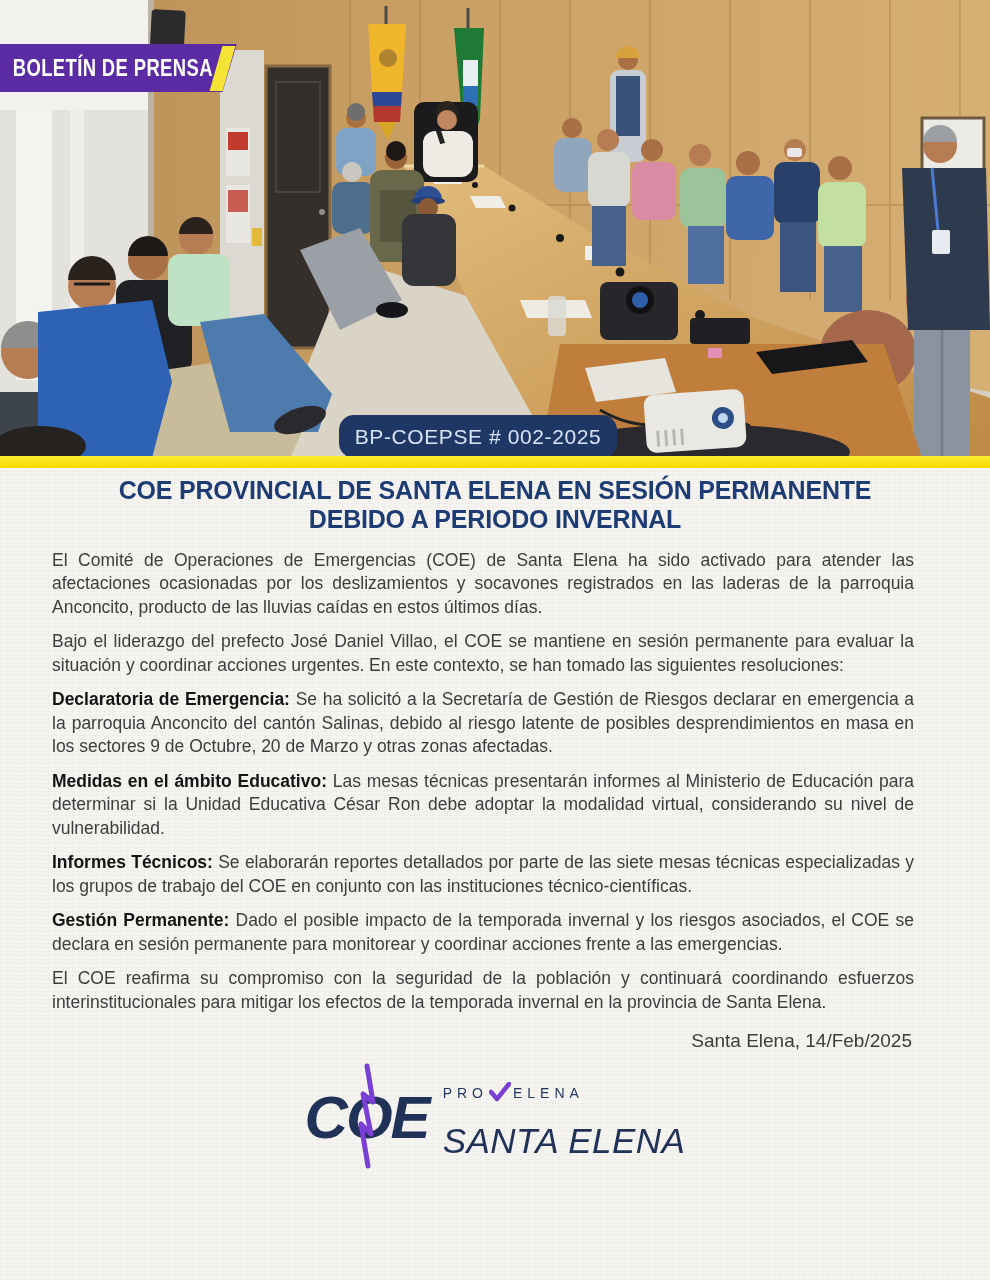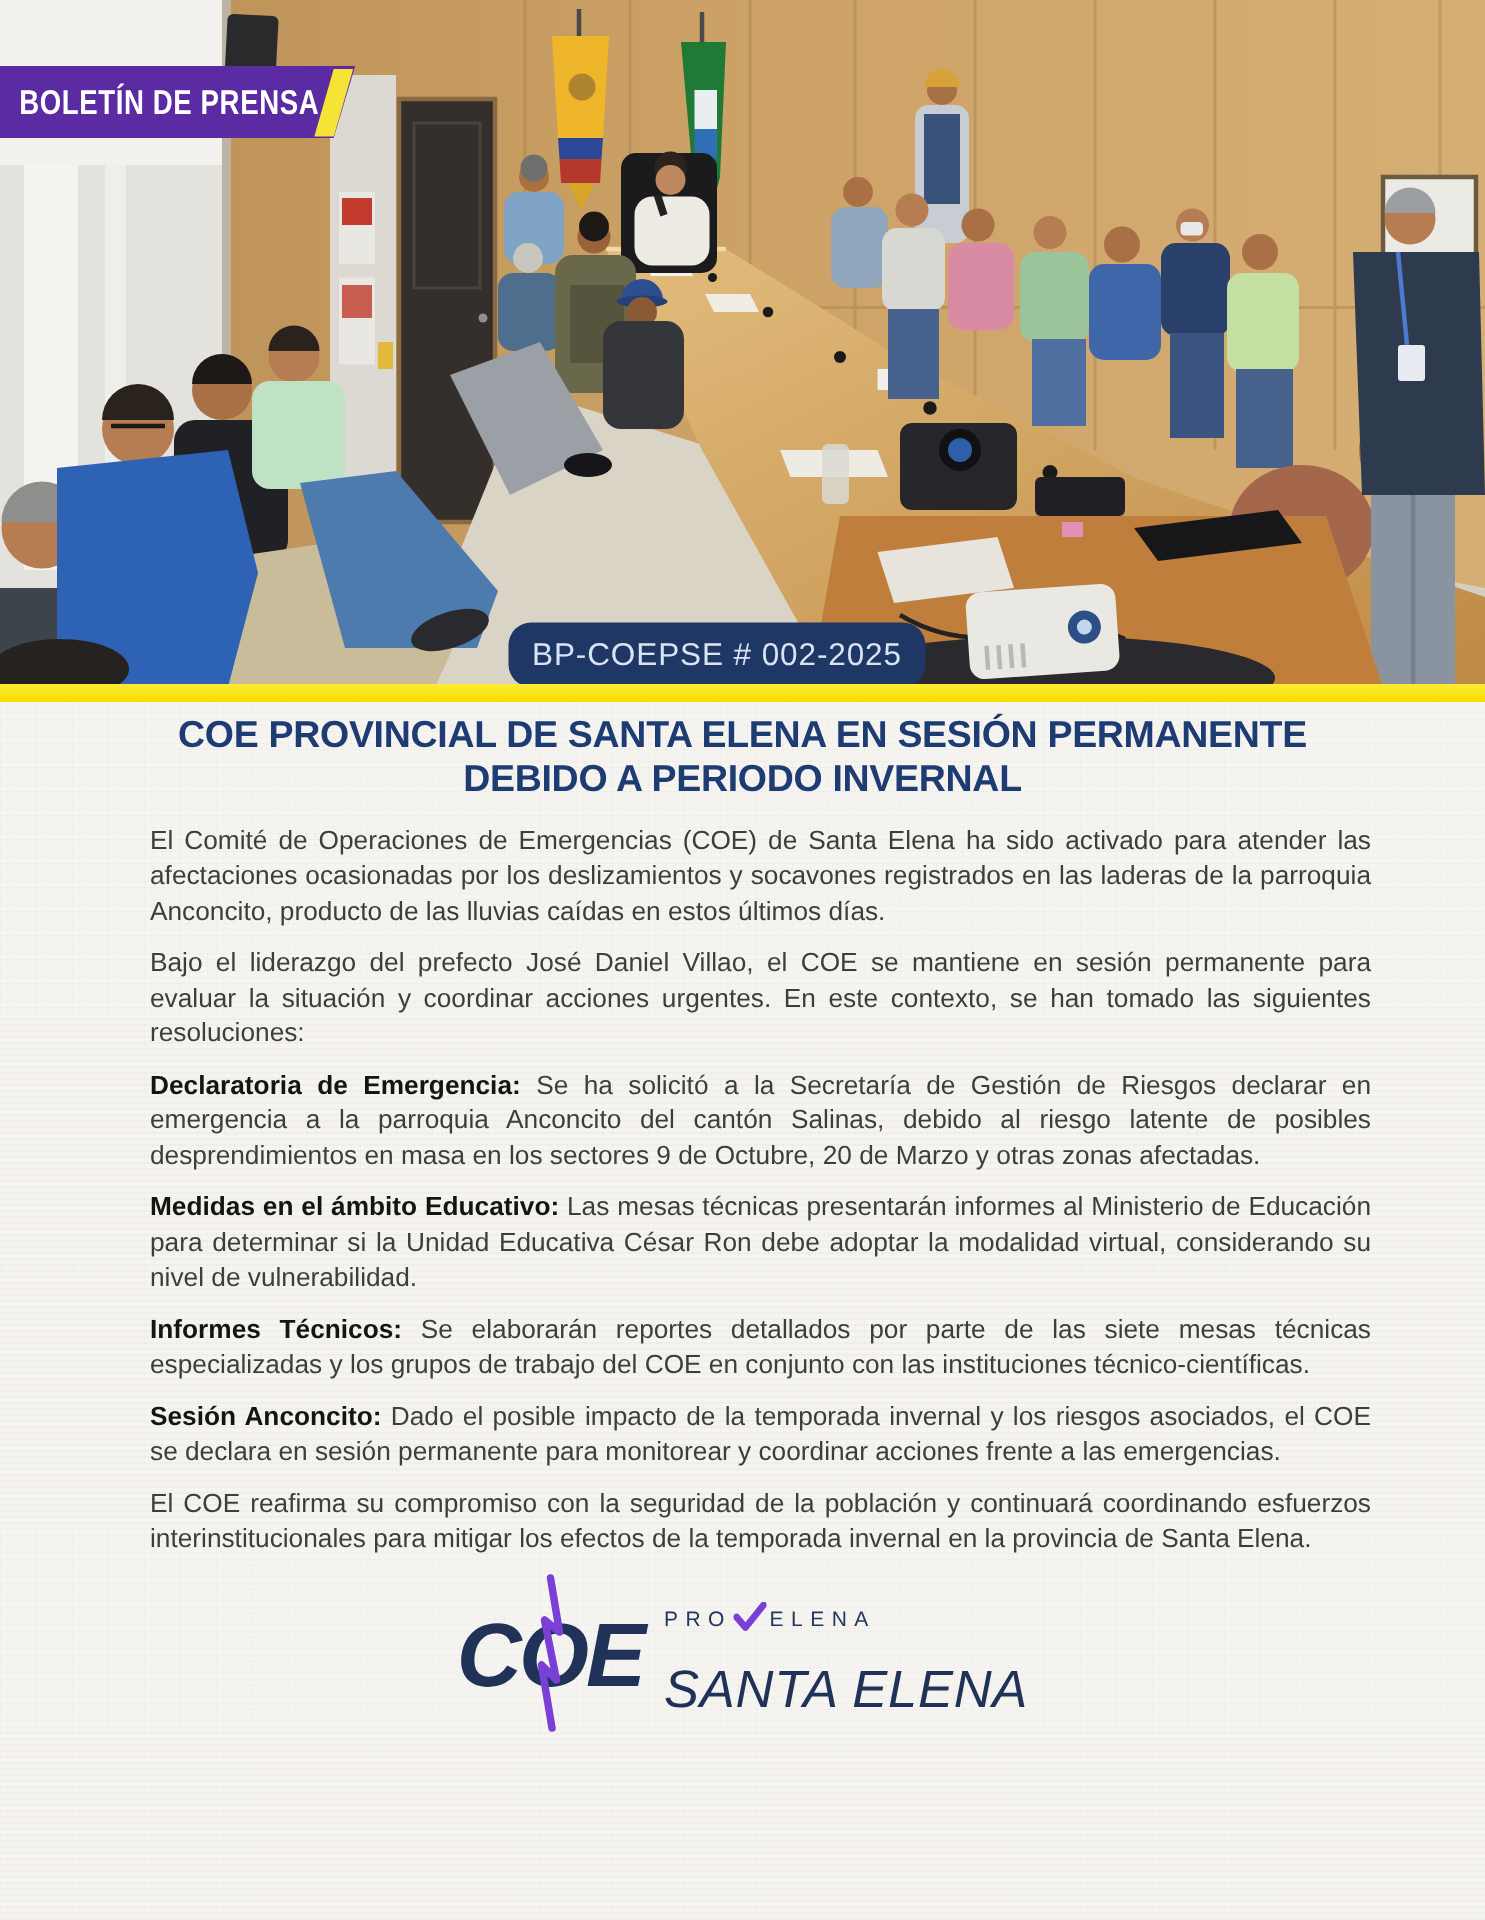--- a/index.html
+++ b/index.html
@@ -27,21 +27,21 @@
     background:#1E3765;border-radius:15px;display:flex;align-items:center;justify-content:center;
     color:#D9E3F4;font-size:21px;letter-spacing:.6px;}
 
   .divider{position:absolute;top:456px;left:0;width:990px;height:12px;
     background:linear-gradient(#FFEC33,#F6DA00);}
 
   
   .content{position:absolute;top:468px;left:0;width:990px;}
   .title{margin:8px 48px 14px;text-align:center;color:#1E3C74;
     font-size:25px;line-height:1.17;font-weight:800;letter-spacing:-.2px;}
-  .paras{margin:0 76px 0 100px;}
+  .paras{margin:0 76px 0 52px;}
   .para{margin:0 0 11px 0;font-size:17.5px;line-height:23.5px;text-align:justify;color:#3D3D3D;}
   .para b{color:#141414;}
   .dateline{margin:16px 78px 0 0;text-align:right;font-size:19px;color:#3C3C3C;}
 
   
   .logo{margin-top:26px;display:flex;justify-content:center;align-items:center;gap:14px;}
   .logo-coe{font-size:60px;font-weight:800;font-style:italic;color:#203258;
     letter-spacing:-2px;display:flex;align-items:center;line-height:1;}
   .logo-o{position:relative;display:inline-block;}
   .logo-o .pulse{position:absolute;left:50%;top:50%;transform:translate(-50%,-52%);
@@ -274,24 +274,25 @@
       <span>COE PROVINCIAL DE SANTA ELENA EN SESIÓN PERMANENTE</span><br>
       <span>DEBIDO A PERIODO INVERNAL</span>
     </h1>
 
     <div class="paras" id="paragraphs">
         <p class="para">El Comité de Operaciones de Emergencias (COE) de Santa Elena ha sido activado para atender las afectaciones ocasionadas por los deslizamientos y socavones registrados en las laderas de la parroquia Anconcito, producto de las lluvias caídas en estos últimos días.</p>
         <p class="para">Bajo el liderazgo del prefecto José Daniel Villao, el COE se mantiene en sesión permanente para evaluar la situación y coordinar acciones urgentes. En este contexto, se han tomado las siguientes resoluciones:</p>
         <p class="para"><b>Declaratoria de Emergencia: </b>Se ha solicitó a la Secretaría de Gestión de Riesgos declarar en emergencia a la parroquia Anconcito del cantón Salinas, debido al riesgo latente de posibles desprendimientos en masa en los sectores 9 de Octubre, 20 de Marzo y otras zonas afectadas.</p>
         <p class="para"><b>Medidas en el ámbito Educativo: </b>Las mesas técnicas presentarán informes al Ministerio de Educación para determinar si la Unidad Educativa César Ron debe adoptar la modalidad virtual, considerando su nivel de vulnerabilidad.</p>
         <p class="para"><b>Informes Técnicos: </b>Se elaborarán reportes detallados por parte de las siete mesas técnicas especializadas y los grupos de trabajo del COE en conjunto con las instituciones técnico-científicas.</p>
-        <p class="para"><b>Sesión Anconcito: </b>Dado el posible impacto de la temporada invernal y los riesgos asociados, el COE se declara en sesión permanente para monitorear y coordinar acciones frente a las emergencias.</p>
+        <p class="para"><b>Gestión Permanente: </b>Dado el posible impacto de la temporada invernal y los riesgos asociados, el COE se declara en sesión permanente para monitorear y coordinar acciones frente a las emergencias.</p>
         <p class="para">El COE reafirma su compromiso con la seguridad de la población y continuará coordinando esfuerzos interinstitucionales para mitigar los efectos de la temporada invernal en la provincia de Santa Elena.</p>
       </div>
 
+    <div class="dateline">Santa Elena, 14/Feb/2025</div>
 
     <div class="logo">
       <div class="logo-coe">
         <span>C</span>
           <span class="logo-o"><span>O</span><svg class="pulse" viewBox="0 0 24 100">
               <polyline points="11,0 17,36 7,28 15,68 5,58 12,100" fill="none" stroke="#7A3FD4" stroke-width="5" stroke-linejoin="round" stroke-linecap="round"></polyline>
             </svg></span>
           <span>E</span>
       </div>
       <div class="logo-right">

